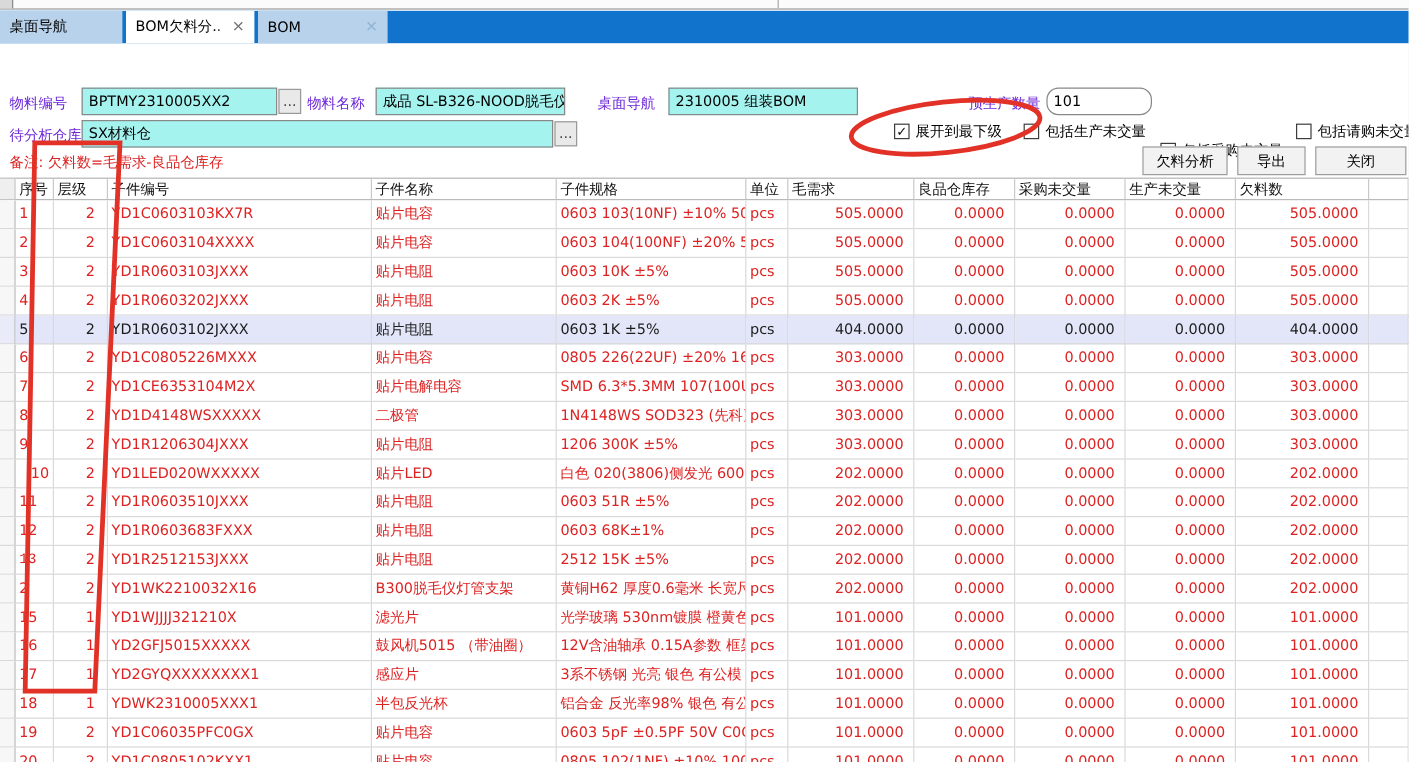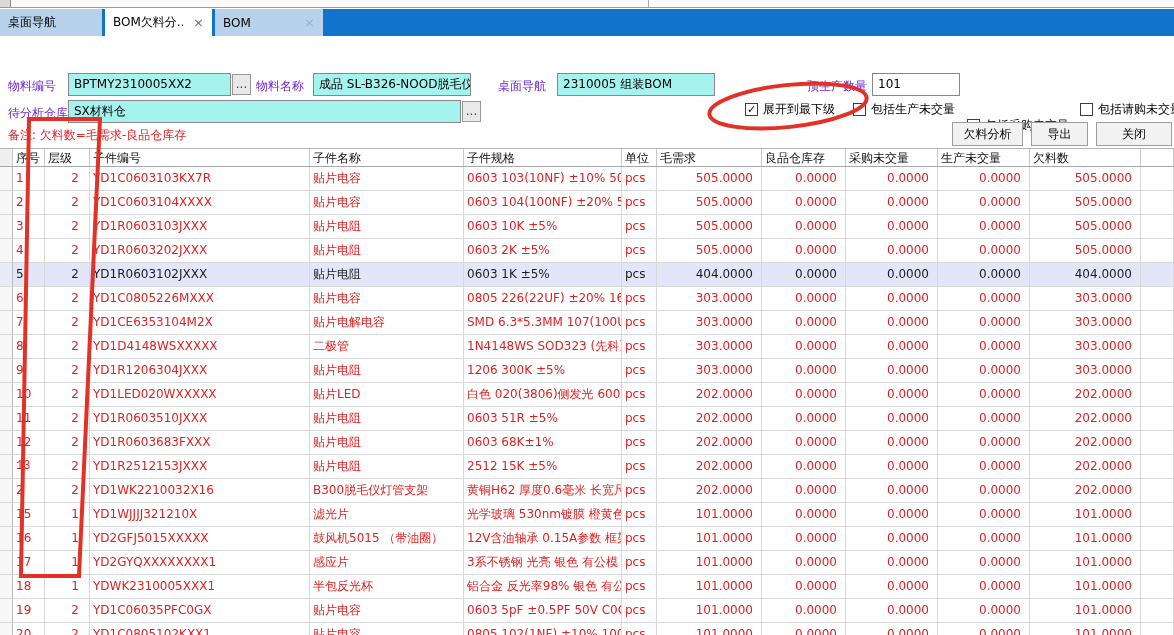--- a/index.html
+++ b/index.html
@@ -78,21 +78,21 @@
   </div>
 
   <div class="flabel" style="left:8px;top:78px;">物料编号</div>
   <div class="field" style="left:68px;top:73px;width:163px;">BPTMY2310005XX2</div>
   <div class="browse" style="left:232px;top:74px;">...</div>
   <div class="flabel" style="left:256px;top:78px;">物料名称</div>
   <div class="field" style="left:313px;top:73px;width:158px;">成品 SL-B326-NOOD脱毛仪</div>
   <div class="flabel" style="left:498px;top:78px;">桌面导航</div>
   <div class="field" style="left:557px;top:73px;width:158px;">2310005 组装BOM</div>
   <div class="flabel" style="left:807px;top:78px;">预生产数量</div>
-  <div class="field white" style="left:872px;top:73px;width:88px;">101</div>
+  <div class="field white" style="left:872px;top:73px;width:88px;border-radius:10px;">101</div>
 
   <div class="flabel" style="left:8px;top:105px;">待分析仓库</div>
   <div class="field" style="left:68px;top:100px;width:393px;">SX材料仓</div>
   <div class="browse" style="left:462px;top:101px;">...</div>
 
   <div id="cbrow">
       <div class="cb" style="left: 745px; top: 101px;">
         <span class="cbbox">✓</span>
         <span>展开到最下级</span>
       </div>
@@ -262,21 +262,21 @@
         <div class="tcell" style="width: 35px;">pcs</div>
         <div class="tcell num" style="width: 105px;">303.0000</div>
         <div class="tcell num" style="width: 84px;">0.0000</div>
         <div class="tcell num" style="width: 92px;">0.0000</div>
         <div class="tcell num" style="width: 92px;">0.0000</div>
         <div class="tcell num" style="width: 111px;">303.0000</div>
         <div class="tcell" style="width: 33px;"></div>
       </div>
       <div class="trow">
         <div class="tcell gutter" style="width: 13px;"></div>
-        <div class="tcell" style="width: 32px;">10</div>
+        <div class="tcell" style="width: 32px; text-align: right;">10</div>
         <div class="tcell lvl" style="width: 45px;">2</div>
         <div class="tcell" style="width: 220px;">YD1LED020WXXXXX</div>
         <div class="tcell" style="width: 154px;">贴片LED</div>
         <div class="tcell" style="width: 158px;">白色 020(3806)侧发光 6000K</div>
         <div class="tcell" style="width: 35px;">pcs</div>
         <div class="tcell num" style="width: 105px;">202.0000</div>
         <div class="tcell num" style="width: 84px;">0.0000</div>
         <div class="tcell num" style="width: 92px;">0.0000</div>
         <div class="tcell num" style="width: 92px;">0.0000</div>
         <div class="tcell num" style="width: 111px;">202.0000</div>

